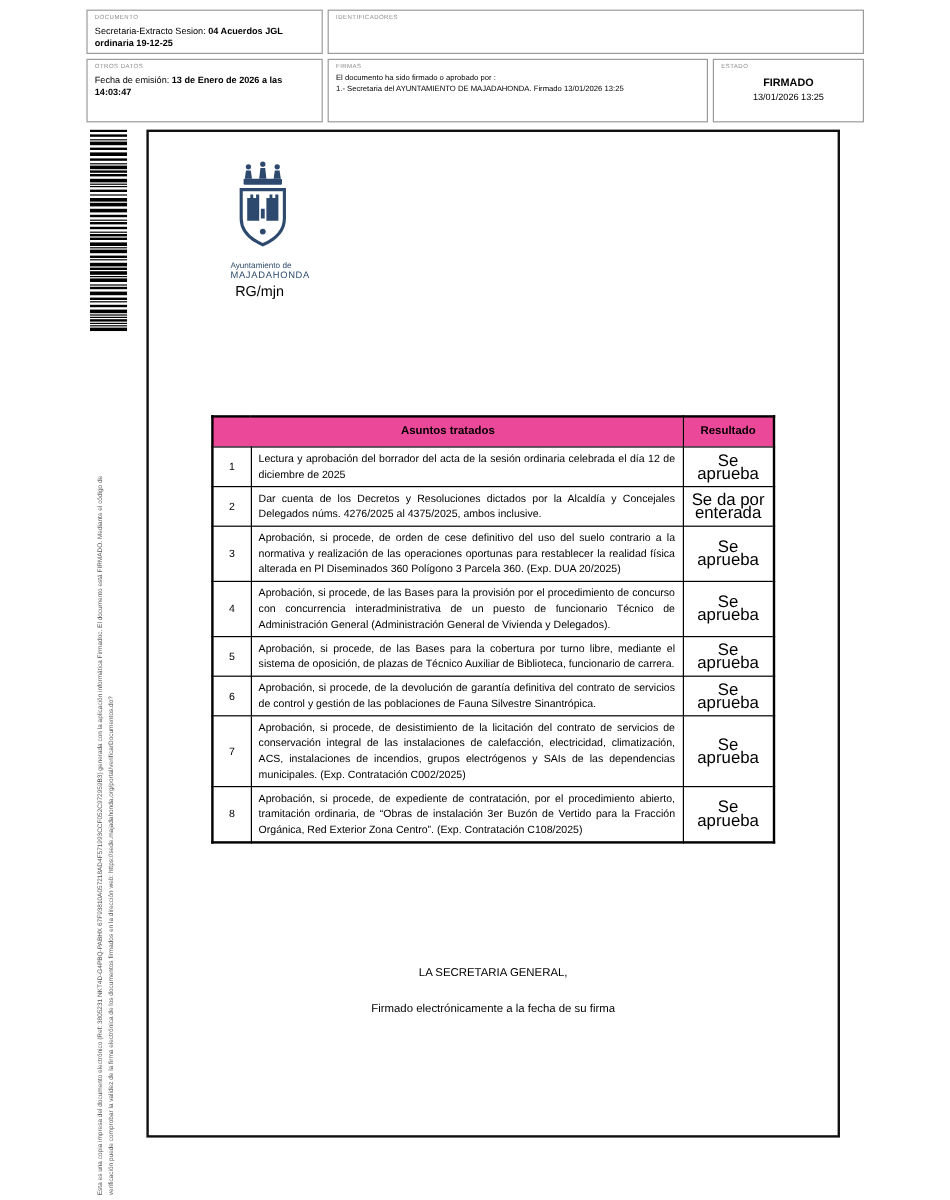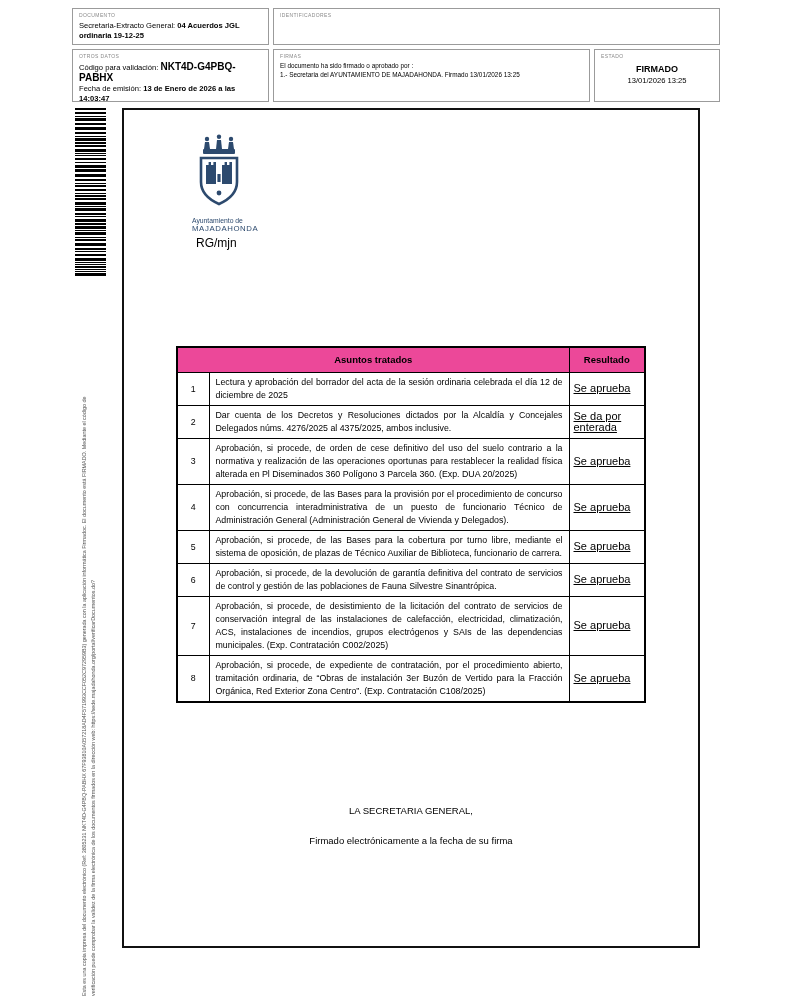--- a/index.html
+++ b/index.html
@@ -41,40 +41,39 @@
   
   .agreements { position:absolute; left:52px; top:236px; width:468px; border-collapse:collapse; table-layout:fixed; }
   .agreements th, .agreements td { border:1px solid #000; vertical-align:middle; }
   .agreements { border:2px solid #000; }
   .agreements th { background:#ec4899; font-size:9.5px; height:25px; font-weight:bold; }
   .col-num { width:32px; }
   .col-asunto { width:360px; }
   .col-resultado { width:76px; }
   td.cell-num { text-align:center; font-size:8.8px; }
   td.cell-asunto { text-align:justify; font-size:8.8px; line-height:13px; padding:3px 6px; }
-  td.cell-resultado { font-size:11px; line-height:11px; padding:0 4px;text-decoration:underline; }
+  td.cell-resultado { text-align:center; font-size:14px; line-height:11px; padding:0 4px; }
 
   .closing-1 { position:absolute; left:0; top:695px; width:100%; text-align:center; font-size:9.5px; }
   .closing-2 { position:absolute; left:0; top:725px; width:100%; text-align:center; font-size:9.5px; }
 </style>
 </head>
 <body>
 
 <div class="meta-box box-documento">
   <div class="meta-label">DOCUMENTO</div>
-  <div class="doc-line"><span>Secretaria-Extracto General: </span><b>04 Acuerdos JGL ordinaria 19-12-25</b></div>
+  <div class="doc-line"><span>Secretaria-Extracto Sesion: </span><b>04 Acuerdos JGL ordinaria 19-12-25</b></div>
 </div>
 
 <div class="meta-box box-identificadores">
   <div class="meta-label">IDENTIFICADORES</div>
 </div>
 
 <div class="meta-box box-otros">
   <div class="meta-label">OTROS DATOS</div>
-  <div class="otros-line"><span>Código para validación: </span><span class="codigo-value">NKT4D-G4PBQ-PABHX</span></div>
   <div class="otros-line"><span>Fecha de emisión: </span><b>13 de Enero de 2026 a las 14:03:47</b></div>
 
 </div>
 
 <div class="meta-box box-firmas">
   <div class="meta-label">FIRMAS</div>
   <div class="firmas-line">El documento ha sido firmado o aprobado por :</div>
   <div class="firmas-line">1.- Secretaria del AYUNTAMIENTO DE MAJADAHONDA. Firmado 13/01/2026 13:25</div>
 </div>
 

